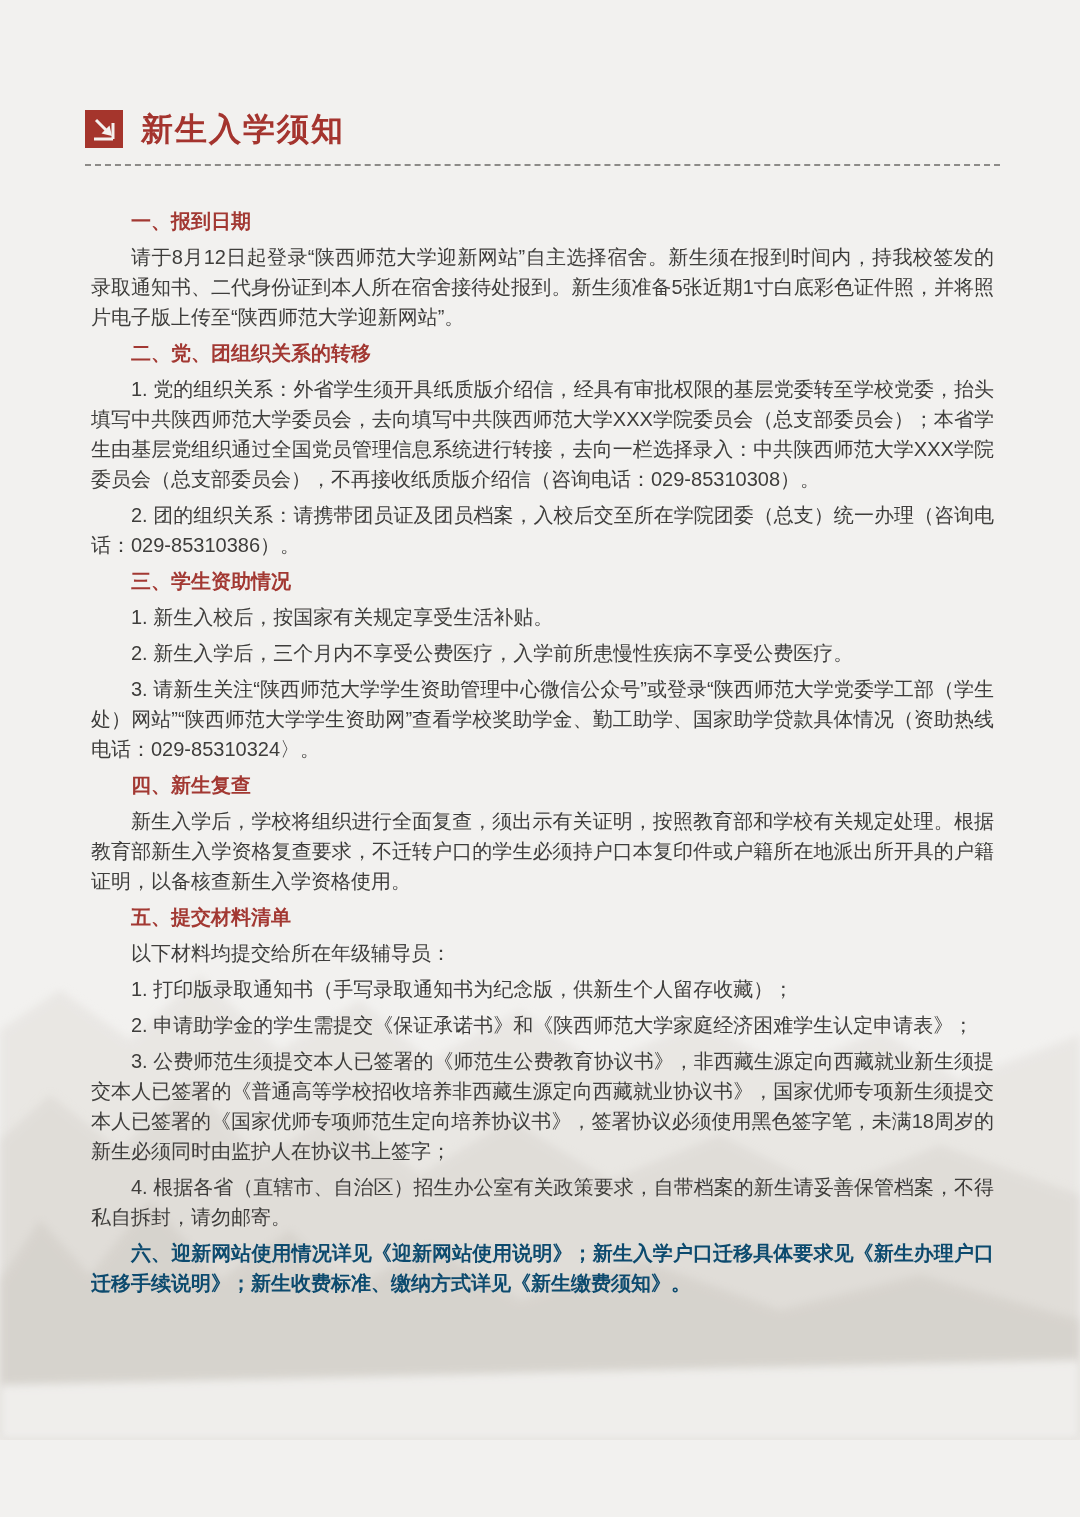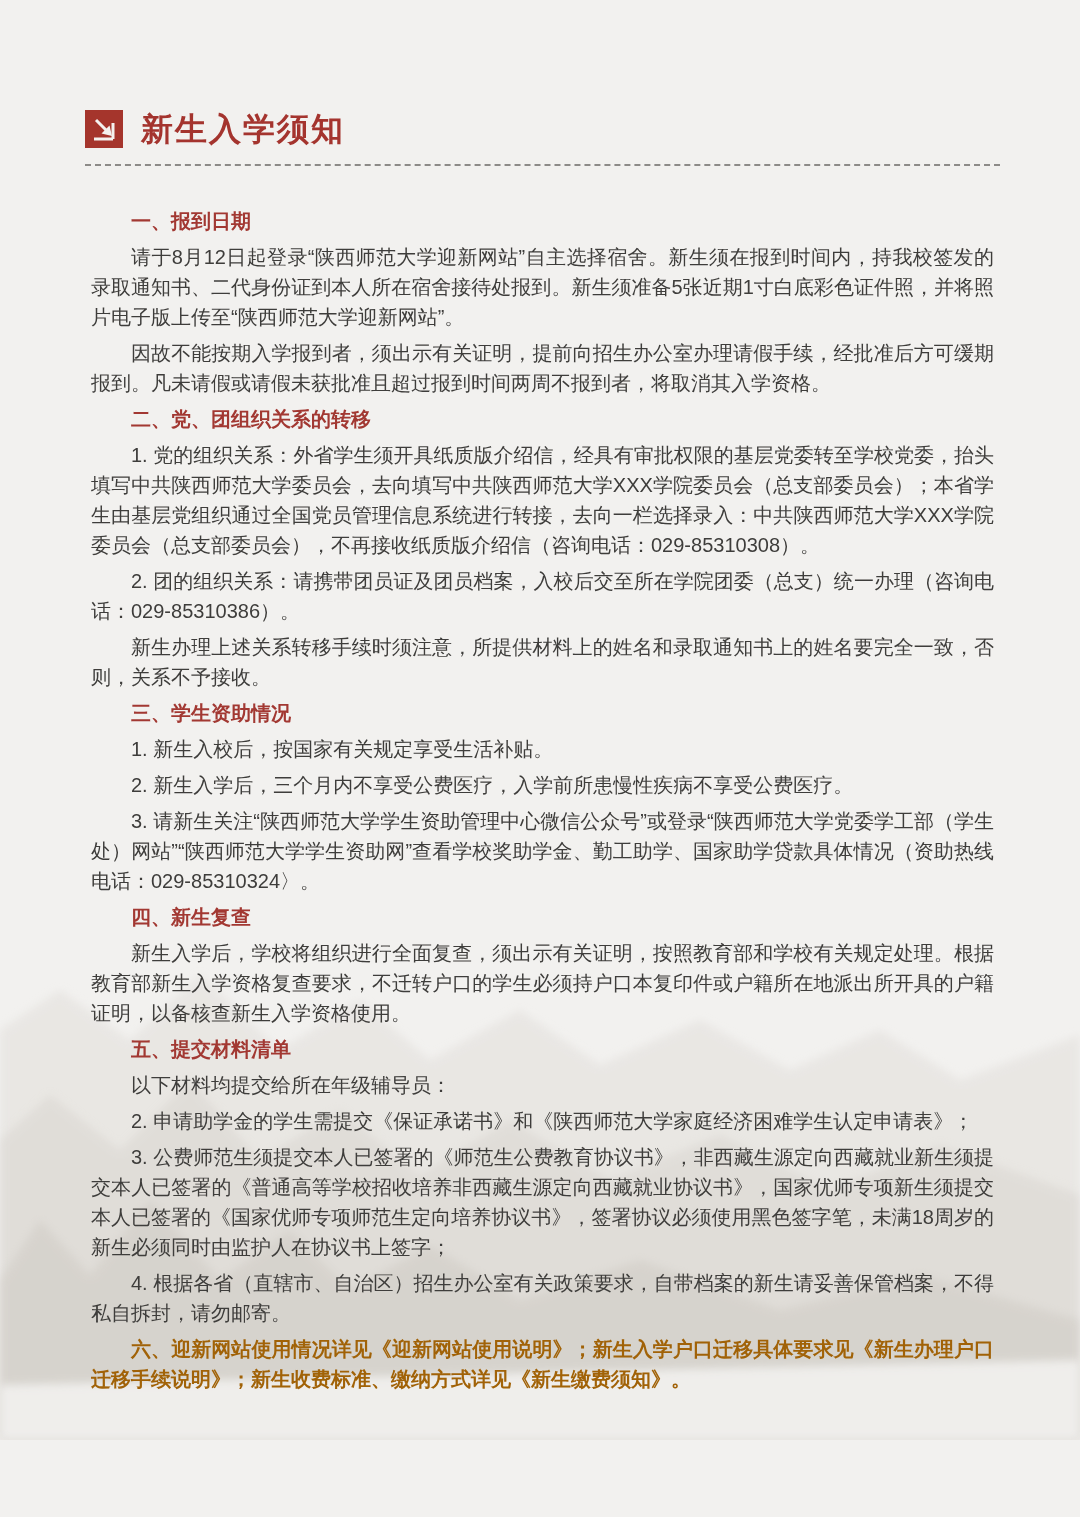--- a/index.html
+++ b/index.html
@@ -61,21 +61,21 @@
     line-height:30px;
     text-align:justify;
     text-indent:2em;
   }
   .section-heading{
     font-weight:bold;
     color:#A23832;
   }
   .para.emphasized{
     font-weight:bold;
-    color:#a16207;
+    color:#0c4a6e;
   }
 </style>
 </head>
 <body>
 
 <div class="page">
 
   <svg class="bg-mountains" viewBox="0 0 1080 560" preserveAspectRatio="none" aria-hidden="true">
     <defs>
       <filter id="soft" x="-10%" y="-10%" width="120%" height="120%">
@@ -100,45 +100,44 @@
       <h1 class="page-title">新生入学须知</h1>
     </div>
 
     <hr class="divider">
 
     <div class="body-text">
 
       <div class="section">
         <p class="section-heading">一、报到日期</p>
         <p class="para">请于8月12日起登录“陕西师范大学迎新网站”自主选择宿舍。新生须在报到时间内，持我校签发的录取通知书、二代身份证到本人所在宿舍接待处报到。新生须准备5张近期1寸白底彩色证件照，并将照片电子版上传至“陕西师范大学迎新网站”。</p>
-        <p class="para">因故不能按期入学报到者，须出示有关证明，提前向招生办公室办理请假手续，经批准后方可缓期报到。凡未请假或请假未获批准且超过报到时间两周不报到者，将取消其入学资格。</p>
       </div>
 
       <div class="section">
         <p class="section-heading">二、党、团组织关系的转移</p>
         <p class="para">1. 党的组织关系：外省学生须开具纸质版介绍信，经具有审批权限的基层党委转至学校党委，抬头填写中共陕西师范大学委员会，去向填写中共陕西师范大学XXX学院委员会（总支部委员会）；本省学生由基层党组织通过全国党员管理信息系统进行转接，去向一栏选择录入：中共陕西师范大学XXX学院委员会（总支部委员会），不再接收纸质版介绍信（咨询电话：029-85310308）。</p>
         <p class="para">2. 团的组织关系：请携带团员证及团员档案，入校后交至所在学院团委（总支）统一办理（咨询电话：029-85310386）。</p>
-        <p class="para">新生办理上述关系转移手续时须注意，所提供材料上的姓名和录取通知书上的姓名要完全一致，否则，关系不予接收。</p>
       </div>
 
       <div class="section">
         <p class="section-heading">三、学生资助情况</p>
         <p class="para">1. 新生入校后，按国家有关规定享受生活补贴。</p>
         <p class="para">2. 新生入学后，三个月内不享受公费医疗，入学前所患慢性疾病不享受公费医疗。</p>
         <p class="para">3. 请新生关注“陕西师范大学学生资助管理中心微信公众号”或登录“陕西师范大学党委学工部（学生处）网站”“陕西师范大学学生资助网”查看学校奖助学金、勤工助学、国家助学贷款具体情况（资助热线电话：029-85310324〉。</p>
       </div>
 
       <div class="section">
         <p class="section-heading">四、新生复查</p>
         <p class="para">新生入学后，学校将组织进行全面复查，须出示有关证明，按照教育部和学校有关规定处理。根据教育部新生入学资格复查要求，不迁转户口的学生必须持户口本复印件或户籍所在地派出所开具的户籍证明，以备核查新生入学资格使用。</p>
       </div>
 
       <div class="section">
         <p class="section-heading">五、提交材料清单</p>
         <p class="para">以下材料均提交给所在年级辅导员：</p>
+        <p class="para">1. 打印版录取通知书（手写录取通知书为纪念版，供新生个人留存收藏）；</p>
         <p class="para">2. 申请助学金的学生需提交《保证承诺书》和《陕西师范大学家庭经济困难学生认定申请表》；</p>
         <p class="para">3. 公费师范生须提交本人已签署的《师范生公费教育协议书》，非西藏生源定向西藏就业新生须提交本人已签署的《普通高等学校招收培养非西藏生源定向西藏就业协议书》，国家优师专项新生须提交本人已签署的《国家优师专项师范生定向培养协议书》，签署协议必须使用黑色签字笔，未满18周岁的新生必须同时由监护人在协议书上签字；</p>
         <p class="para">4. 根据各省（直辖市、自治区）招生办公室有关政策要求，自带档案的新生请妥善保管档案，不得私自拆封，请勿邮寄。</p>
       </div>
 
       <div class="section">
         <p class="para emphasized">六、迎新网站使用情况详见《迎新网站使用说明》；新生入学户口迁移具体要求见《新生办理户口迁移手续说明》；新生收费标准、缴纳方式详见《新生缴费须知》。</p>
       </div>
 
     </div>

